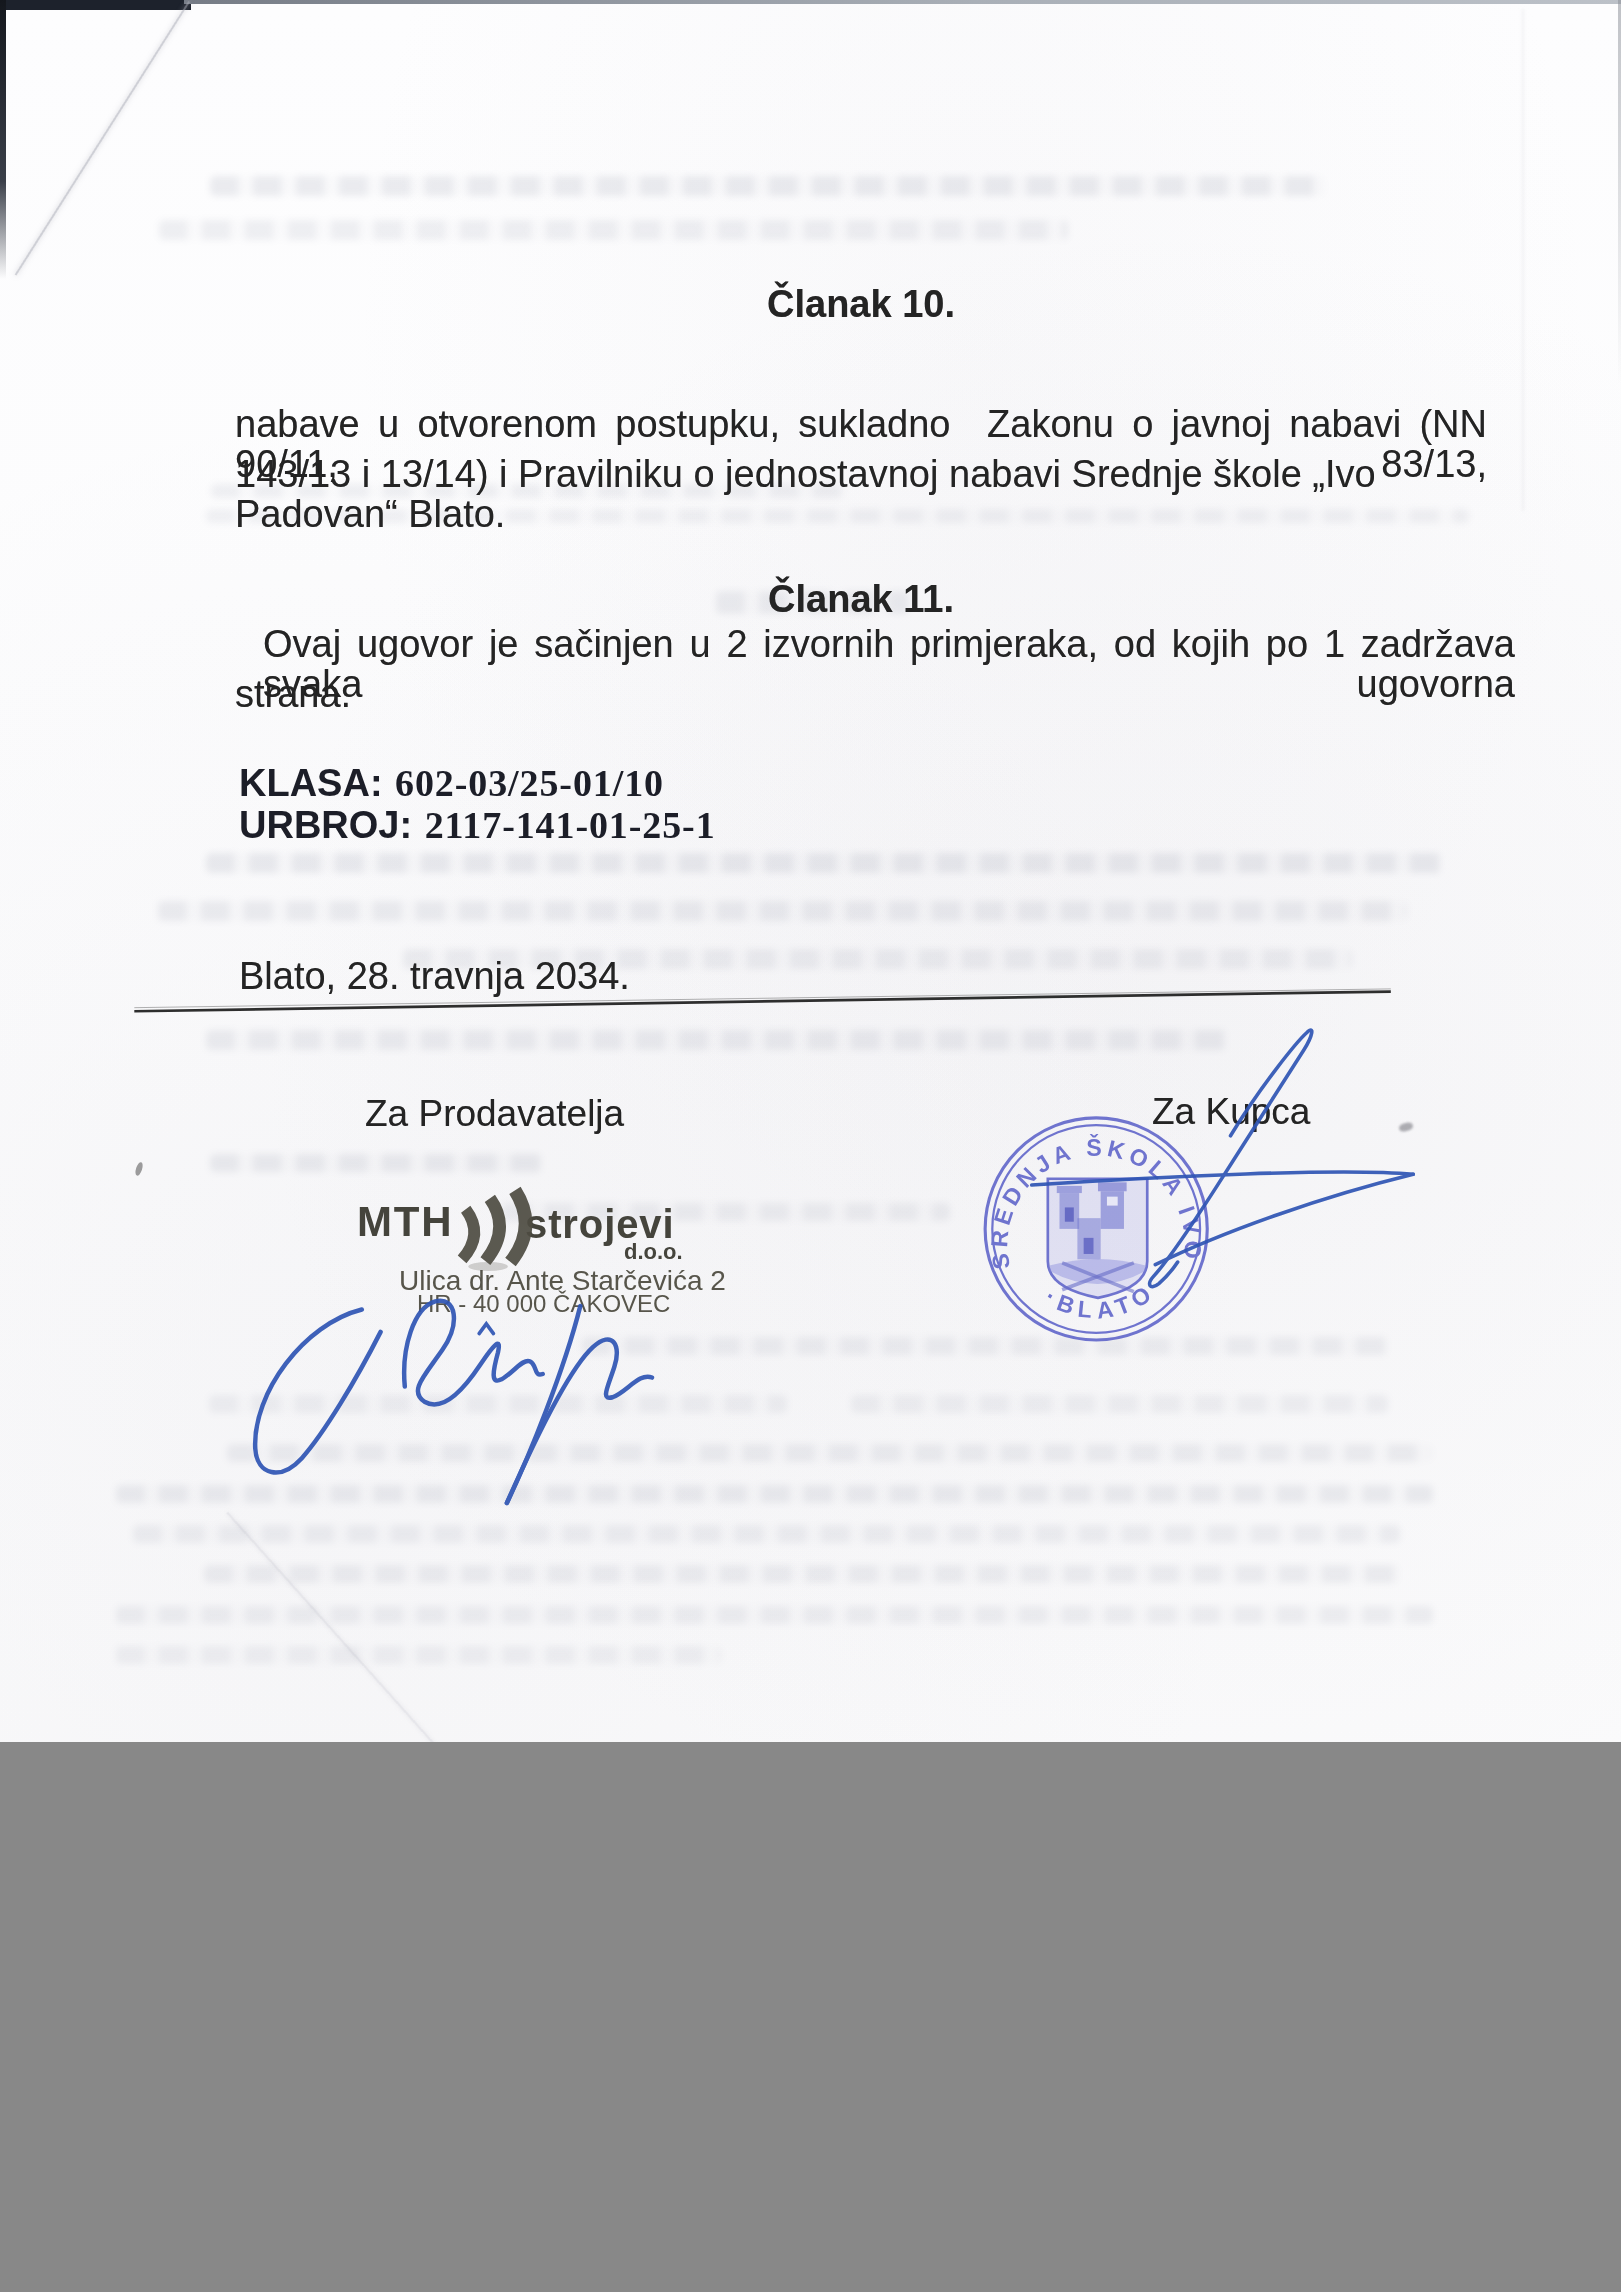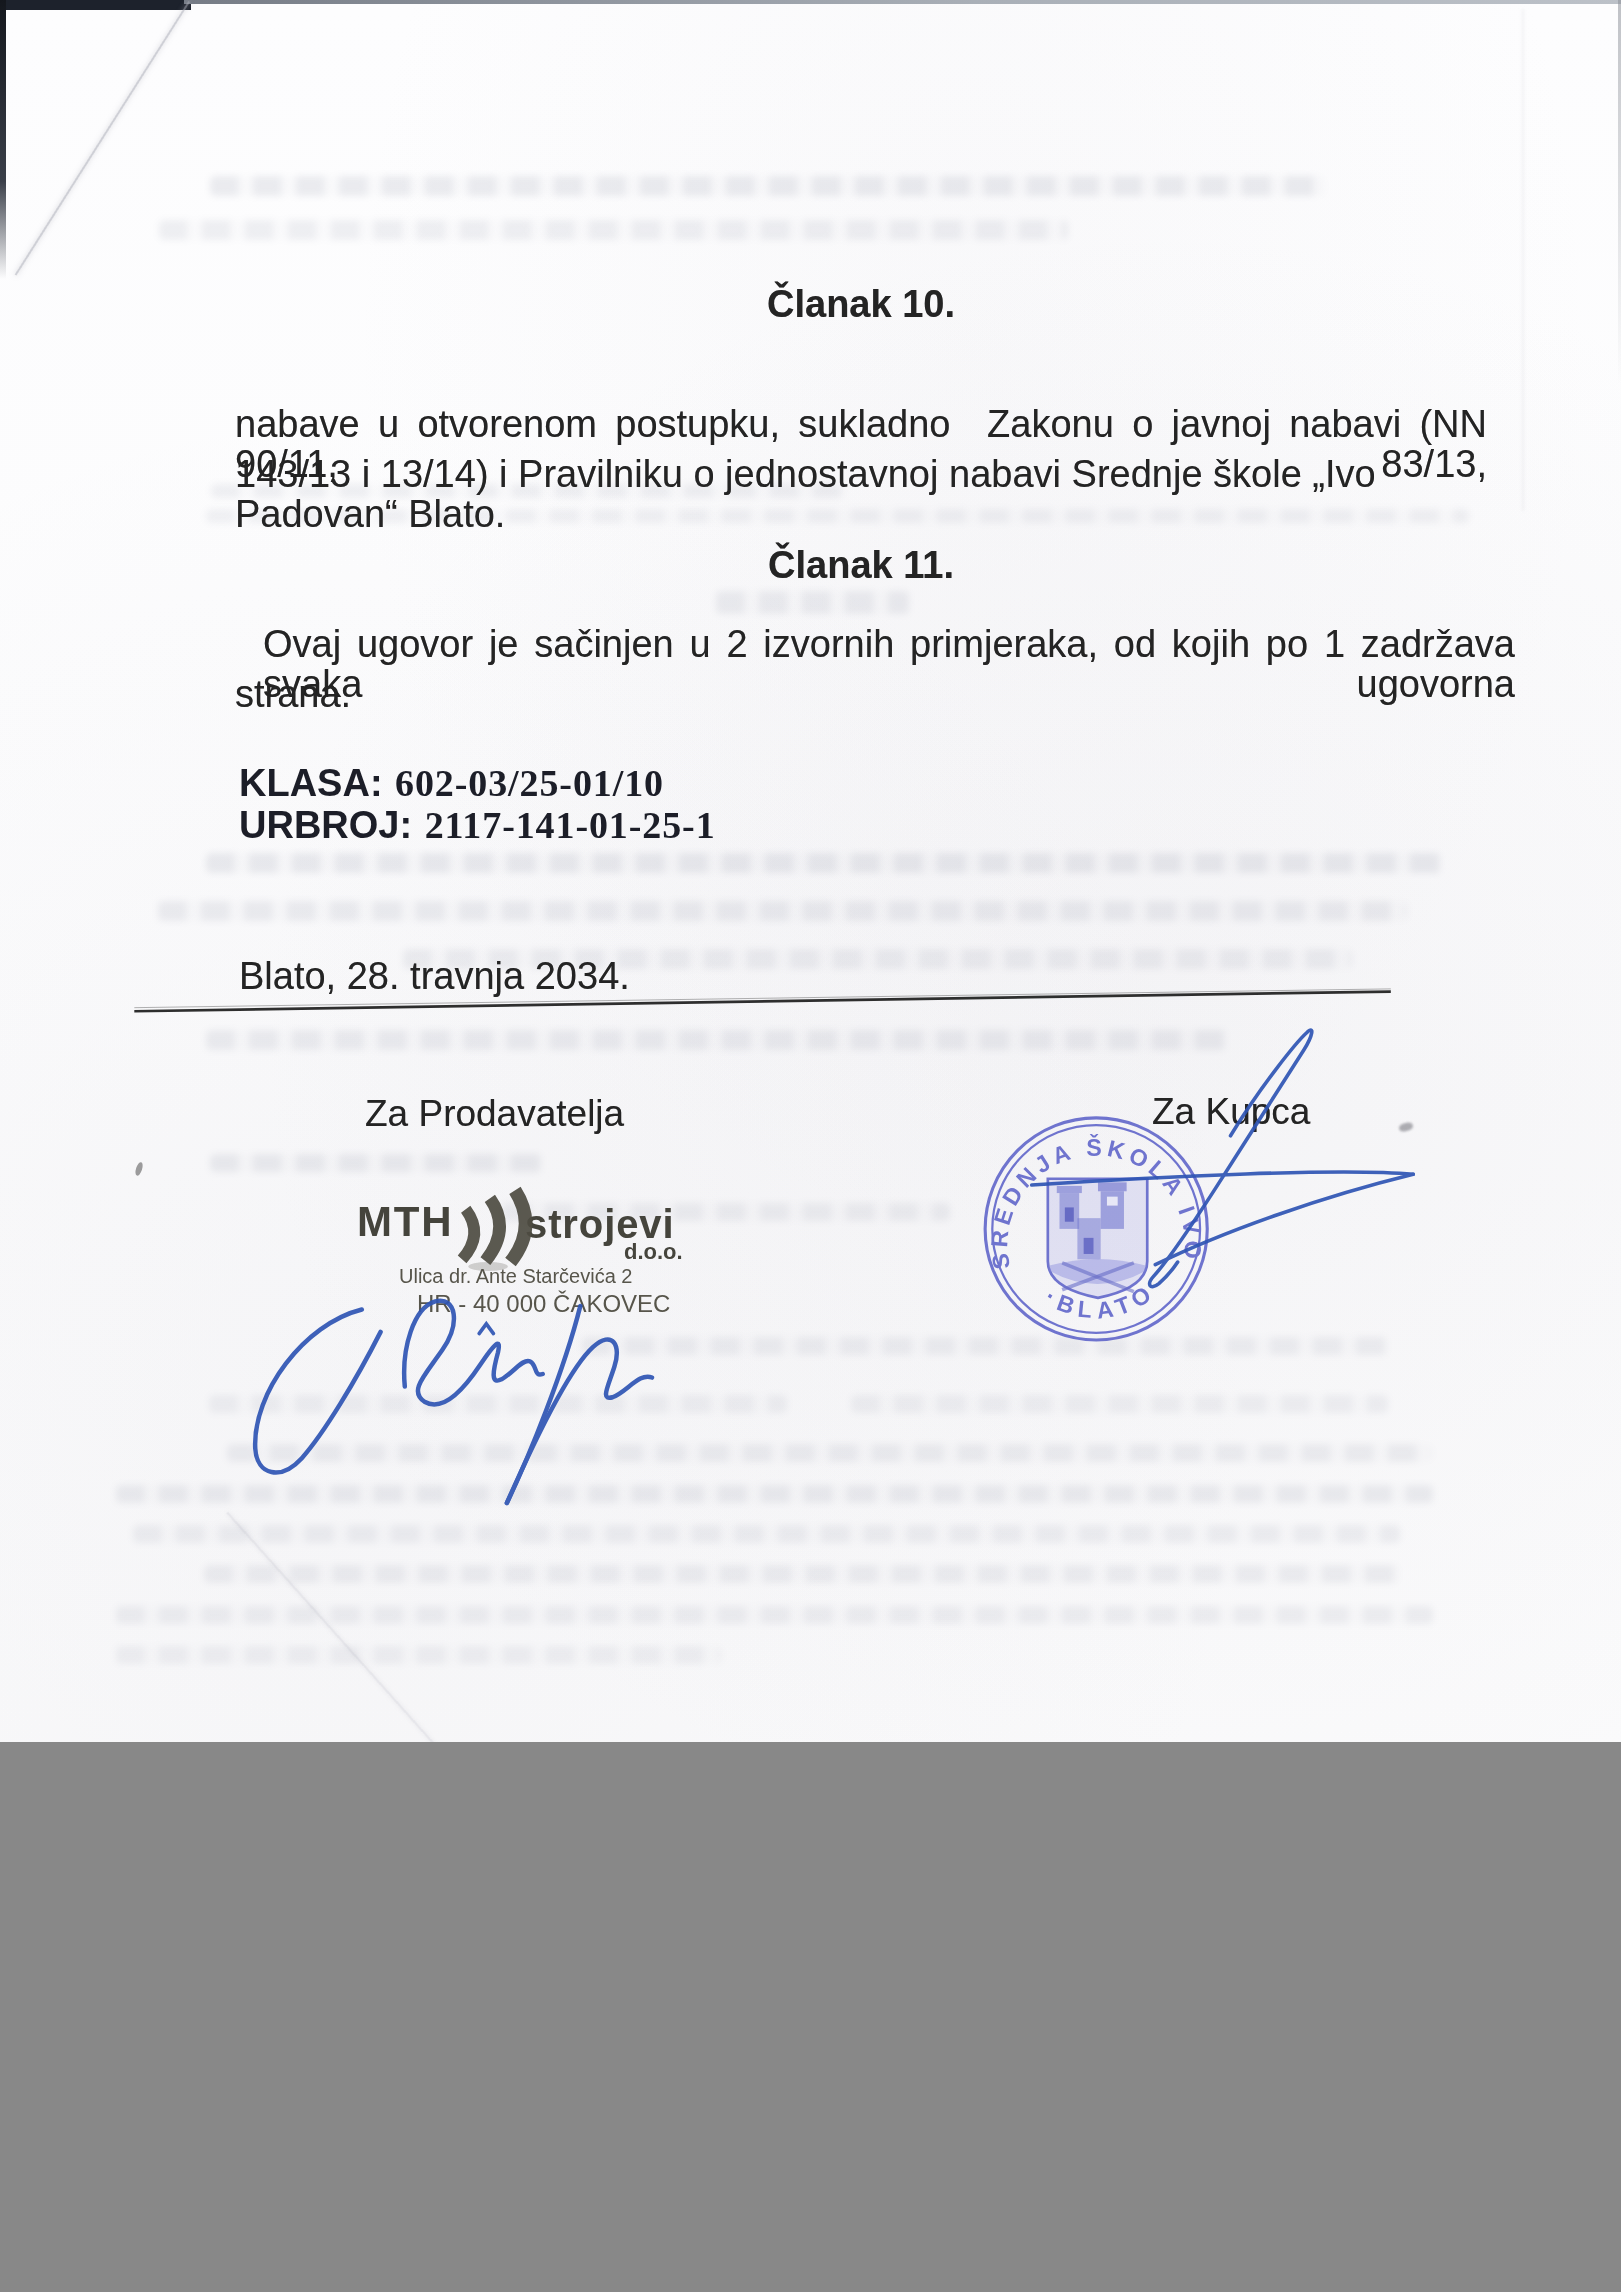--- a/index.html
+++ b/index.html
@@ -38,21 +38,21 @@
   .jl{text-align:justify;text-align-last:justify;}
   .num-row{left:239px;font-size:38px;font-weight:bold;color:#1c1e28;white-space:nowrap;}
   .num-row .val{font-family:"Liberation Serif", serif;letter-spacing:0.9px;margin-left:12.5px;}
   .dateline{left:239px;top:955px;font-size:38px;}
   .siglabel{font-size:37px;}
   
   .mth{color:#45443c;}
   .mth-brand{left:357px;top:1198px;font-size:42px;font-weight:bold;letter-spacing:1.8px;}
   .mth-suffix{left:525px;top:1202px;font-size:40px;font-weight:bold;letter-spacing:0.9px;text-align:center;}
   .mth-doo{left:624px;top:1239px;font-size:22px;font-weight:bold;text-align:center;}
-  .mth-addr1{left:399px;top:1265px;font-size:20px;color:#57554b;}
+  .mth-addr1{left:399px;top:1265px;font-size:28px;color:#57554b;}
   .mth-addr2{left:417px;top:1290px;font-size:24px;color:#57554b;}
   svg text{font-family:"Liberation Sans", sans-serif;}
   .ring-text{font-size:26px;font-weight:bold;letter-spacing:5px;fill:#585ec8;}
   .ring-bottom{font-size:26px;font-weight:bold;letter-spacing:7px;fill:#585ec8;}
 </style>
 </head>
 <body>
 
 <div class="page">
 
@@ -87,21 +87,21 @@
     <div class="ghost" style="left:204px;top:1565px;width:1196px;height:18px;opacity:.13"></div>
     <div class="ghost" style="left:116px;top:1606px;width:1317px;height:18px;opacity:.12"></div>
     <div class="ghost" style="left:116px;top:1646px;width:605px;height:18px;opacity:.11"></div>
     <div class="ghost" style="left:407px;top:1841px;width:976px;height:16px;opacity:.11"></div>
   </div>
 
   <div class="abs ink heading" style="top:283px">Članak 10.</div>
   <div class="abs ink pline jl" style="top:405px">nabave u otvorenom postupku, sukladno  Zakonu o javnoj nabavi (NN 90/11, 83/13,</div>
   <div class="abs ink pline" style="top:455px">143/13 i 13/14) i Pravilniku o jednostavnoj nabavi Srednje škole „Ivo Padovan“ Blato.</div>
 
-  <div class="abs ink heading" style="top:544px">Članak 11.</div>
+  <div class="abs ink heading" style="top:578px">Članak 11.</div>
   <div class="abs ink pline jl" style="top:625px;padding-left:28px">Ovaj ugovor je sačinjen u 2 izvornih primjeraka, od kojih po 1 zadržava svaka ugovorna</div>
   <div class="abs ink pline" style="top:675px">strana.</div>
 
   <div class="abs num-row" style="top:761px">
     <span>KLASA:</span><span class="val">602-03/25-01/10</span>
   </div>
   <div class="abs num-row" style="top:803px">
     <span>URBROJ:</span><span class="val">2117-141-01-25-1</span>
   </div>
 

